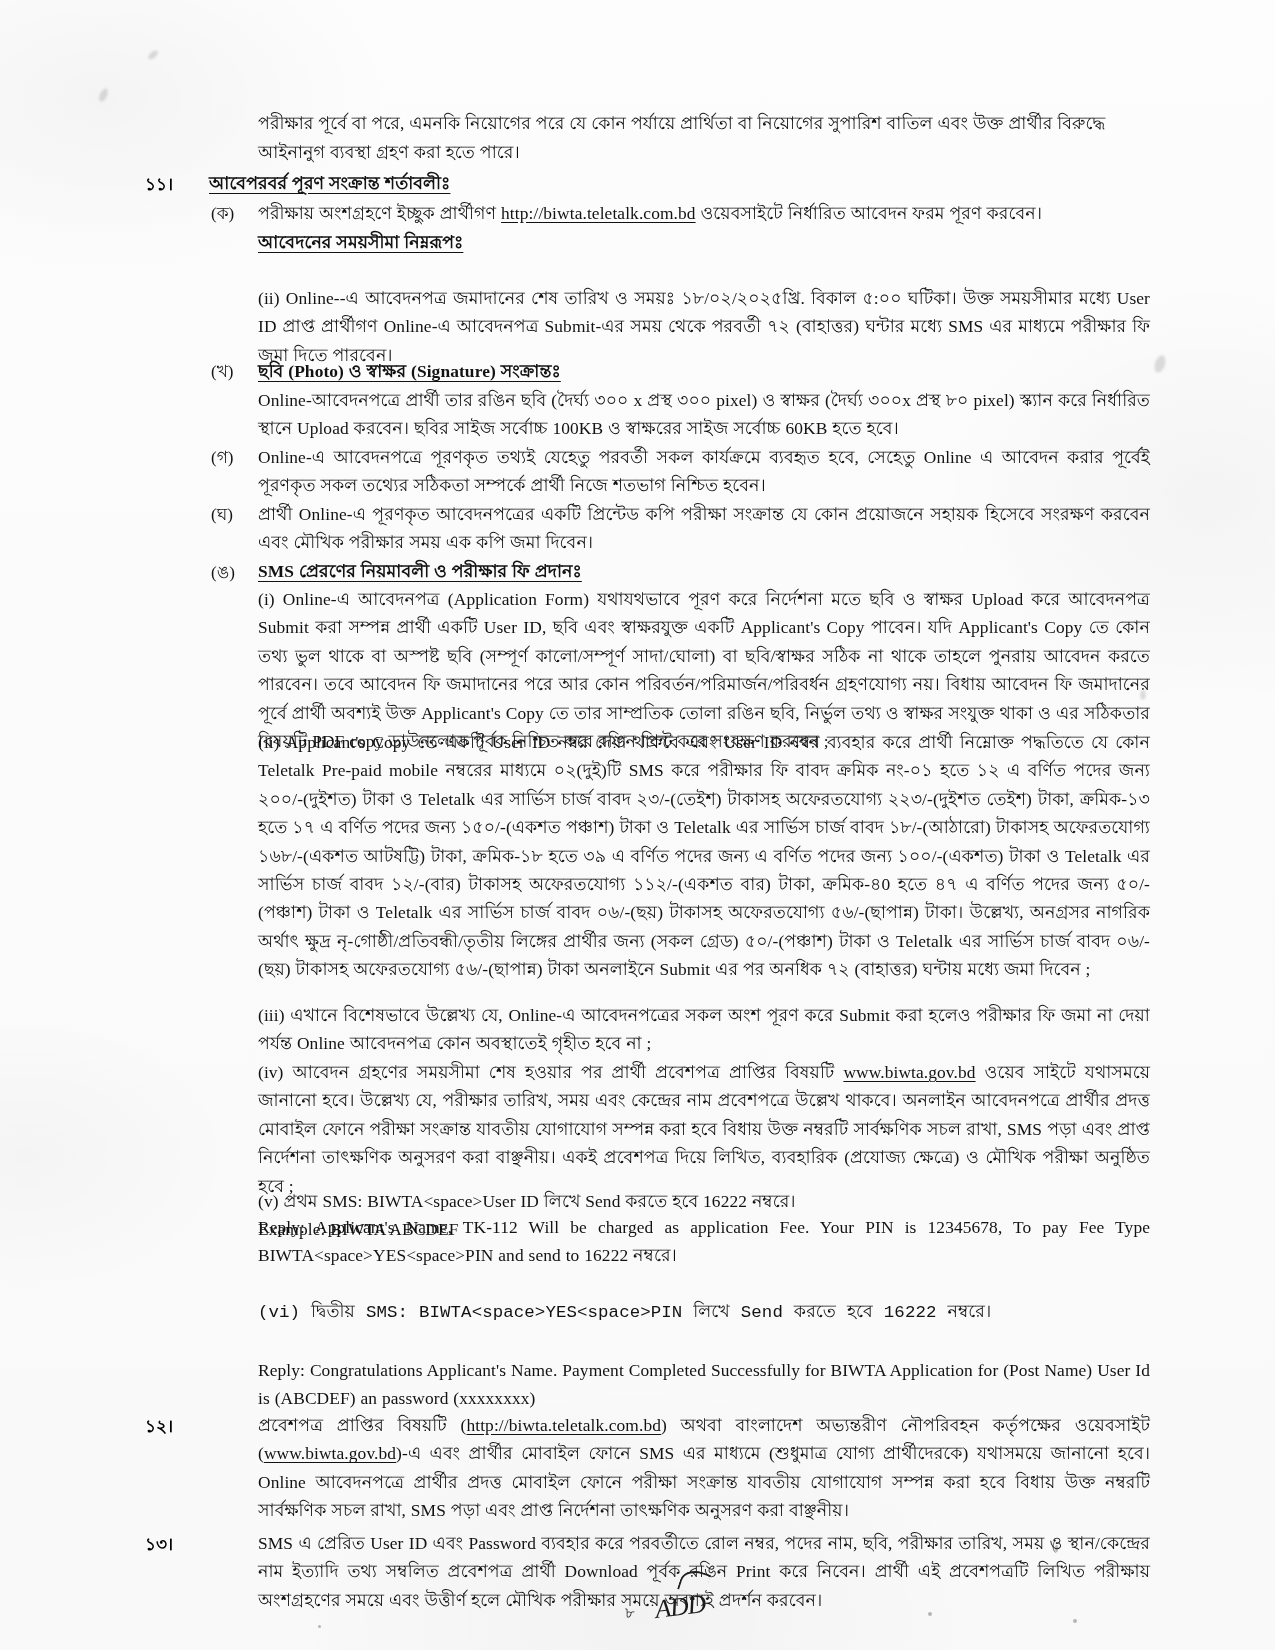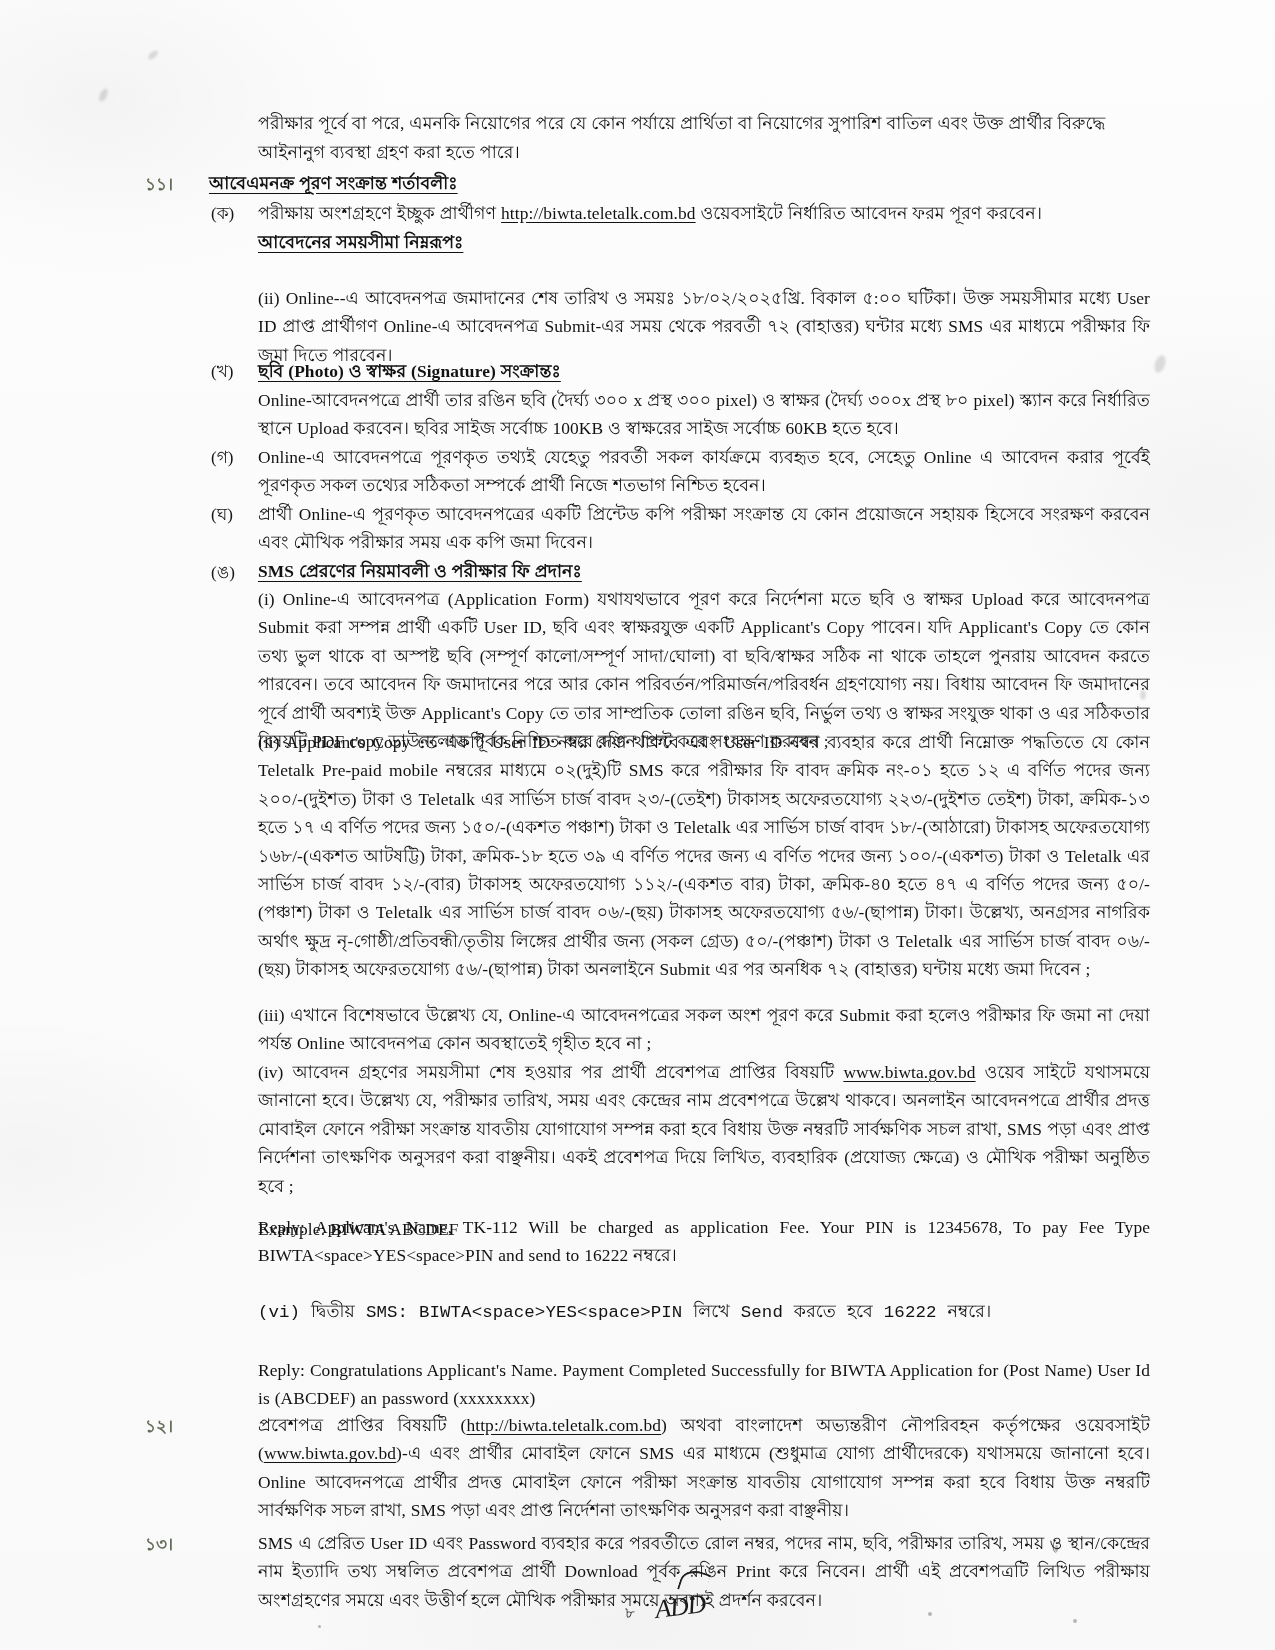--- a/index.html
+++ b/index.html
@@ -45,21 +45,21 @@
     left: 0; top: 0;
     width: 1275px;
     height: 1246px;
     margin-top: 41px;
   }
   .num {
     position: absolute;
     font-family: "Liberation Serif", serif;
     font-size: 17px;
     font-weight: 600;
-    color: #4d7c0f;
+    color: #000000;
   }
   .marker {
     position: absolute;
     font-family: "Liberation Serif", serif;
     font-size: 17px;
     color: #1b1b1b;
   }
   .para {
     position: absolute;
     font-size: 17.4px;
@@ -132,21 +132,21 @@
 <div class="speck" style="left:1055px;top:1545px;width:3px;height:7px;"></div>
 <div class="speck" style="left:1073px;top:1619px;width:4px;height:4px;"></div>
 <div class="speck" style="left:318px;top:1625px;width:3px;height:3px;"></div>
 
 <div class="content">
 
   <div class="para bn" style="left:258px;top:68px;width:892px;">পরীক্ষার পূর্বে বা পরে, এমনকি নিয়োগের পরে যে কোন পর্যায়ে প্রার্থিতা বা নিয়োগের সুপারিশ বাতিল এবং উক্ত প্রার্থীর বিরুদ্ধে</div>
   <div class="para bn" style="left:258px;top:97px;width:892px;">আইনানুগ ব্যবস্থা গ্রহণ করা হতে পারে।</div>
 
   <div class="num bn" style="left:145px;top:130px;">১১।</div>
-  <div class="para bn head" style="left:209px;top:128px;width:500px;">আবেএমনক্র পূরণ সংক্রান্ত শর্তাবলীঃ</div>
+  <div class="para bn head" style="left:209px;top:128px;width:500px;">আবেপরবর্র পূরণ সংক্রান্ত শর্তাবলীঃ</div>
 
   <div class="marker bn" style="left:211px;top:159px;">(ক)</div>
   <div class="para bn head" style="left:258px;top:187px;width:500px;">আবেদনের সময়সীমা নিম্নরূপঃ</div>
 
   <div class="para bn noj" style="left:258px;top:158px;width:892px;">
     <span>পরীক্ষায় অংশগ্রহণে ইচ্ছুক প্রার্থীগণ </span><span class="link">http://biwta.teletalk.com.bd</span><span> ওয়েবসাইটে নির্ধারিত আবেদন ফরম পূরণ করবেন।</span>
   </div>
 
 
   <div class="para bn" style="left:258px;top:243px;width:892px;">(ii) Online--এ আবেদনপত্র জমাদানের শেষ তারিখ ও সময়ঃ ১৮/০২/২০২৫খ্রি. বিকাল ৫:০০ ঘটিকা। উক্ত সময়সীমার মধ্যে User ID প্রাপ্ত প্রার্থীগণ Online-এ আবেদনপত্র Submit-এর সময় থেকে পরবর্তী ৭২ (বাহাত্তর) ঘন্টার মধ্যে SMS এর মাধ্যমে পরীক্ষার ফি জমা দিতে পারবেন।</div>
@@ -167,20 +167,21 @@
   <div class="para bn" style="left:258px;top:544px;width:892px;">(i) Online-এ আবেদনপত্র (Application Form) যথাযথভাবে পূরণ করে নির্দেশনা মতে ছবি ও স্বাক্ষর Upload করে আবেদনপত্র Submit করা সম্পন্ন প্রার্থী একটি User ID, ছবি এবং স্বাক্ষরযুক্ত একটি Applicant's Copy পাবেন। যদি Applicant's Copy তে কোন তথ্য ভুল থাকে বা অস্পষ্ট ছবি (সম্পূর্ণ কালো/সম্পূর্ণ সাদা/ঘোলা) বা ছবি/স্বাক্ষর সঠিক না থাকে তাহলে পুনরায় আবেদন করতে পারবেন। তবে আবেদন ফি জমাদানের পরে আর কোন পরিবর্তন/পরিমার্জন/পরিবর্ধন গ্রহণযোগ্য নয়। বিধায় আবেদন ফি জমাদানের পূর্বে প্রার্থী অবশ্যই উক্ত Applicant's Copy তে তার সাম্প্রতিক তোলা রঙিন ছবি, নির্ভুল তথ্য ও স্বাক্ষর সংযুক্ত থাকা ও এর সঠিকতার বিষয়টি PDF copy ডাউনলোড পূর্বক নিশ্চিত করে রঙিন প্রিন্ট করে সংরক্ষণ করবেন ;</div>
 
   <div class="para bn" style="left:258px;top:687px;width:892px;">(ii) Applicant's Copy তে একটি User ID নম্বর দেয়া থাকবে এবং User ID নম্বর ব্যবহার করে প্রার্থী নিম্নোক্ত পদ্ধতিতে যে কোন Teletalk Pre-paid mobile নম্বরের মাধ্যমে ০২(দুই)টি SMS করে পরীক্ষার ফি বাবদ ক্রমিক নং-০১ হতে ১২ এ বর্ণিত পদের জন্য ২০০/-(দুইশত) টাকা ও Teletalk এর সার্ভিস চার্জ বাবদ ২৩/-(তেইশ) টাকাসহ অফেরতযোগ্য ২২৩/-(দুইশত তেইশ) টাকা, ক্রমিক-১৩ হতে ১৭ এ বর্ণিত পদের জন্য ১৫০/-(একশত পঞ্চাশ) টাকা ও Teletalk এর সার্ভিস চার্জ বাবদ ১৮/-(আঠারো) টাকাসহ অফেরতযোগ্য ১৬৮/-(একশত আটষট্টি) টাকা,  ক্রমিক-১৮ হতে ৩৯ এ বর্ণিত পদের জন্য এ বর্ণিত পদের জন্য ১০০/-(একশত) টাকা ও Teletalk এর সার্ভিস চার্জ বাবদ ১২/-(বার) টাকাসহ অফেরতযোগ্য ১১২/-(একশত বার) টাকা,  ক্রমিক-৪0 হতে ৪৭ এ বর্ণিত পদের জন্য ৫০/-(পঞ্চাশ) টাকা ও Teletalk এর সার্ভিস চার্জ বাবদ ০৬/-(ছয়) টাকাসহ অফেরতযোগ্য ৫৬/-(ছাপান্ন) টাকা। উল্লেখ্য, অনগ্রসর নাগরিক অর্থাৎ ক্ষুদ্র নৃ-গোষ্ঠী/প্রতিবন্ধী/তৃতীয় লিঙ্গের প্রার্থীর জন্য (সকল গ্রেড) ৫০/-(পঞ্চাশ) টাকা ও Teletalk এর সার্ভিস চার্জ বাবদ ০৬/-(ছয়) টাকাসহ অফেরতযোগ্য ৫৬/-(ছাপান্ন) টাকা অনলাইনে Submit এর পর অনধিক ৭২ (বাহাত্তর) ঘন্টায় মধ্যে জমা দিবেন ;</div>
 
   <div class="para bn" style="left:258px;top:960px;width:892px;">(iii)  এখানে বিশেষভাবে উল্লেখ্য যে, Online-এ আবেদনপত্রের সকল অংশ পূরণ করে Submit করা হলেও পরীক্ষার ফি জমা না দেয়া পর্যন্ত Online আবেদনপত্র কোন অবস্থাতেই গৃহীত হবে না ;</div>
 
   <div class="para bn" style="left:258px;top:1017px;width:892px;">
     <span>(iv) আবেদন গ্রহণের সময়সীমা শেষ হওয়ার পর প্রার্থী প্রবেশপত্র প্রাপ্তির বিষয়টি </span><span class="link">www.biwta.gov.bd</span><span> ওয়েব সাইটে যথাসময়ে জানানো হবে। উল্লেখ্য যে, পরীক্ষার তারিখ, সময় এবং কেন্দ্রের নাম প্রবেশপত্রে উল্লেখ থাকবে। অনলাইন আবেদনপত্রে প্রার্থীর প্রদত্ত মোবাইল ফোনে পরীক্ষা সংক্রান্ত যাবতীয় যোগাযোগ সম্পন্ন করা হবে বিধায় উক্ত নম্বরটি সার্বক্ষণিক সচল রাখা, SMS পড়া এবং প্রাপ্ত নির্দেশনা তাৎক্ষণিক অনুসরণ করা বাঞ্ছনীয়। একই প্রবেশপত্র দিয়ে লিখিত, ব্যবহারিক (প্রযোজ্য ক্ষেত্রে) ও মৌখিক পরীক্ষা অনুষ্ঠিত হবে ;</span>
   </div>
 
+  <div class="para bn noj" style="left:258px;top:1146px;width:892px;">(v) প্রথম SMS: BIWTA&lt;space&gt;User ID লিখে Send করতে হবে 16222  নম্বরে।</div>
   <div class="para bn noj" style="left:258px;top:1174px;width:892px;">Example: BIWTA ABCDEF</div>
   <div class="para bn" style="left:258px;top:1172px;width:892px;">Reply: Applicant's Name, TK-112 Will be charged as application Fee. Your PIN is 12345678, To pay Fee Type BIWTA&lt;space&gt;YES&lt;space&gt;PIN and send to 16222 নম্বরে।</div>
   <div class="para bn noj" style="left:258px;top:1258px;width:892px;font-family:Liberation Mono, monospace;">(vi) দ্বিতীয় SMS: BIWTA&lt;space&gt;YES&lt;space&gt;PIN  লিখে Send করতে হবে 16222 নম্বরে।</div>
   <div class="para bn" style="left:258px;top:1315px;width:892px;">Reply:  Congratulations  Applicant's  Name.  Payment  Completed  Successfully  for  BIWTA Application for (Post Name) User Id is (ABCDEF) an password (xxxxxxxx)</div>
 
   <div class="num bn" style="left:145px;top:1372px;">১২।</div>
   <div class="para bn" style="left:258px;top:1370px;width:892px;">
     <span>প্রবেশপত্র প্রাপ্তির বিষয়টি (</span><span class="link">http://biwta.teletalk.com.bd</span><span>) অথবা বাংলাদেশ অভ্যন্তরীণ নৌপরিবহন কর্তৃপক্ষের ওয়েবসাইট (</span><span class="link">www.biwta.gov.bd</span><span>)-এ এবং প্রার্থীর মোবাইল ফোনে SMS এর মাধ্যমে (শুধুমাত্র যোগ্য প্রার্থীদেরকে) যথাসময়ে জানানো হবে। Online আবেদনপত্রে প্রার্থীর প্রদত্ত মোবাইল ফোনে পরীক্ষা সংক্রান্ত যাবতীয় যোগাযোগ সম্পন্ন করা হবে বিধায় উক্ত নম্বরটি সার্বক্ষণিক সচল রাখা, SMS পড়া এবং প্রাপ্ত নির্দেশনা তাৎক্ষণিক অনুসরণ করা বাঞ্ছনীয়।</span>
   </div>
 

